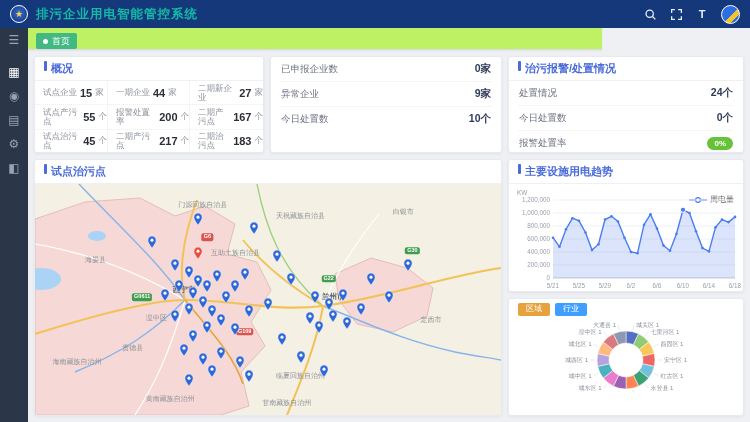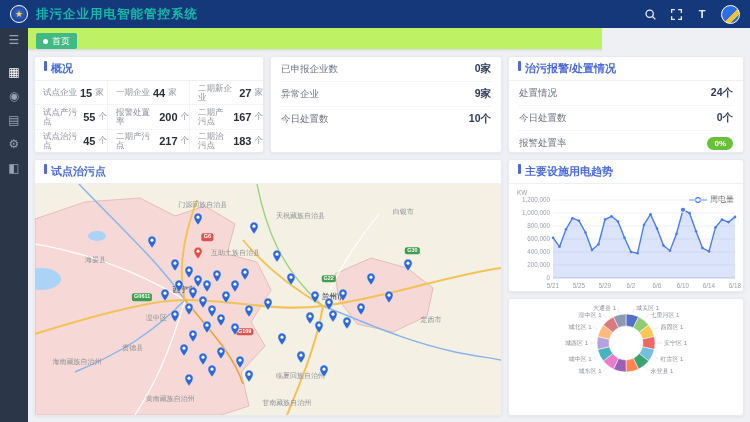--- a/index.html
+++ b/index.html
@@ -628,20 +628,24 @@
             <text x="122" y="104" text-anchor="middle" class="tick">6/2</text>
             <text x="148" y="104" text-anchor="middle" class="tick">6/6</text>
             <text x="174" y="104" text-anchor="middle" class="tick">6/10</text>
             <text x="200" y="104" text-anchor="middle" class="tick">6/14</text>
             <text x="226" y="104" text-anchor="middle" class="tick">6/18</text>
           </svg>
       </div>
     </div>
 
     <div class="panel" id="p-dist">
+      <div class="dist-btns">
+        <button class="dbtn" id="dbtn-0" style="background: rgb(230, 162, 60);">区域</button>
+        <button class="dbtn" id="dbtn-1" style="background: rgb(64, 158, 255);">行业</button>
+      </div>
       <svg id="dist-svg" width="234" height="76" viewBox="0 0 234 76" style="display:block;">
           <path d="M117,15 A29,29 0 0 1 129.58262843440917,17.871902830829846 L124.37602356499849,28.683529245658875 A17,17 0 0 0 117,27 Z" fill="#5470c6" stroke="#fff" stroke-width="0.5"></path>
           <line x1="123.89814895264576" y1="13.777234722363467" x2="125.01075362242732" y2="8.90259516145435" stroke="#cfd4dc" stroke-width="0.5"></line>
           <text x="127.01075362242732" y="10.90259516145435" text-anchor="start" class="dtick">城关区 1</text>
           <path d="M129.58262843440917,17.871902830829846 A29,29 0 0 1 139.67311299157285,25.91879574609673 L130.2911352019565,33.40067336840153 A17,17 0 0 0 124.37602356499849,28.683529245658875 Z" fill="#91cc75" stroke="#fff" stroke-width="0.5"></path>
           <line x1="136.32818385762073" y1="19.763224043491075" x2="139.44563286691442" y2="15.854066631150928" stroke="#cfd4dc" stroke-width="0.5"></line>
           <text x="141.44563286691442" y="17.85406663115093" text-anchor="start" class="dtick">七里河区 1</text>
           <path d="M139.67311299157285,25.91879574609673 A29,29 0 0 1 145.2729094532729,37.54689291526688 L133.573774507091,40.21714412274265 A17,17 0 0 0 130.2911352019565,33.40067336840153 Z" fill="#fac858" stroke="#fff" stroke-width="0.5"></path>
           <line x1="144.930034904975" y1="30.549604087355696" x2="149.4348792444871" y2="28.38018539176791" stroke="#cfd4dc" stroke-width="0.5"></line>
           <text x="151.4348792444871" y="30.38018539176791" text-anchor="start" class="dtick">西固区 1</text>

